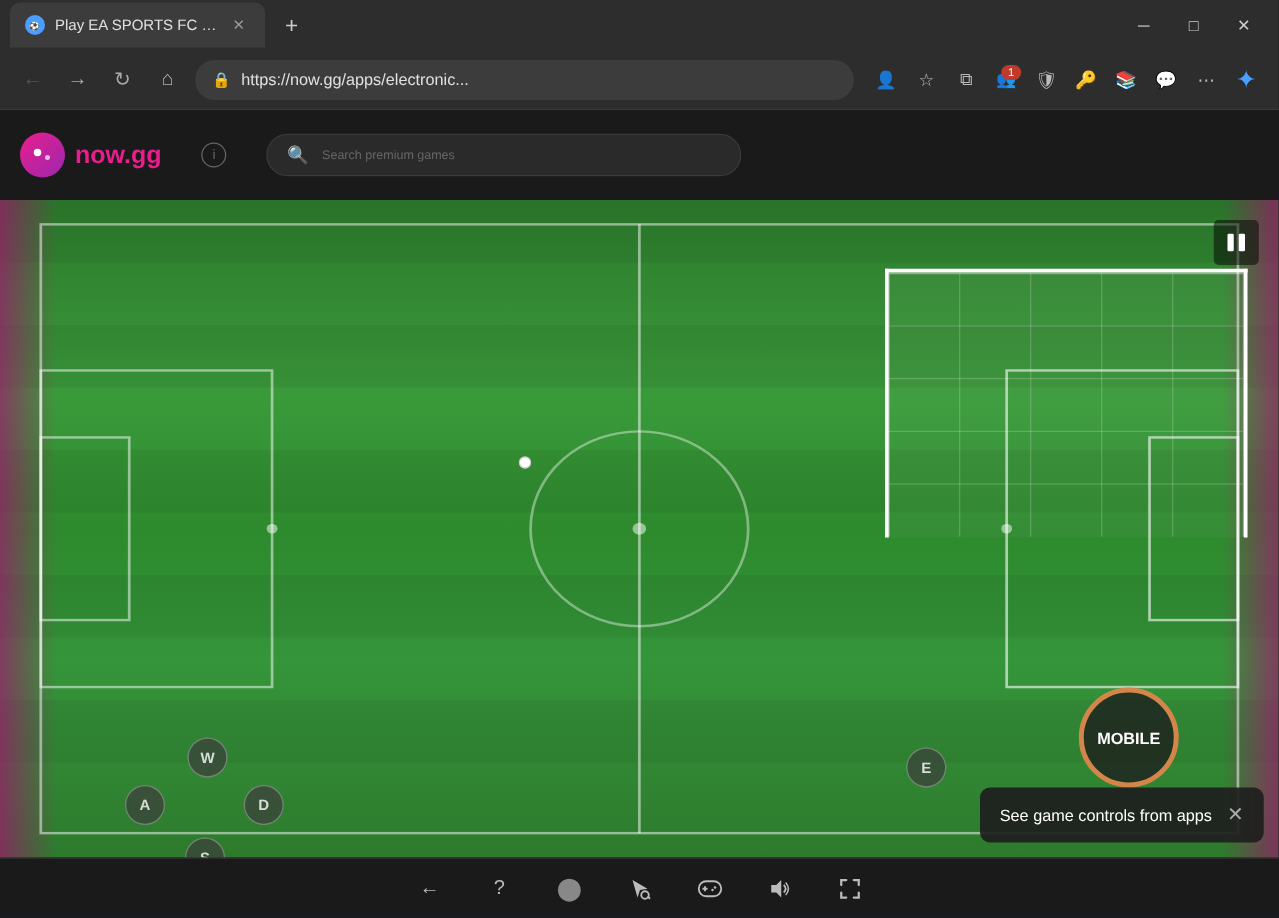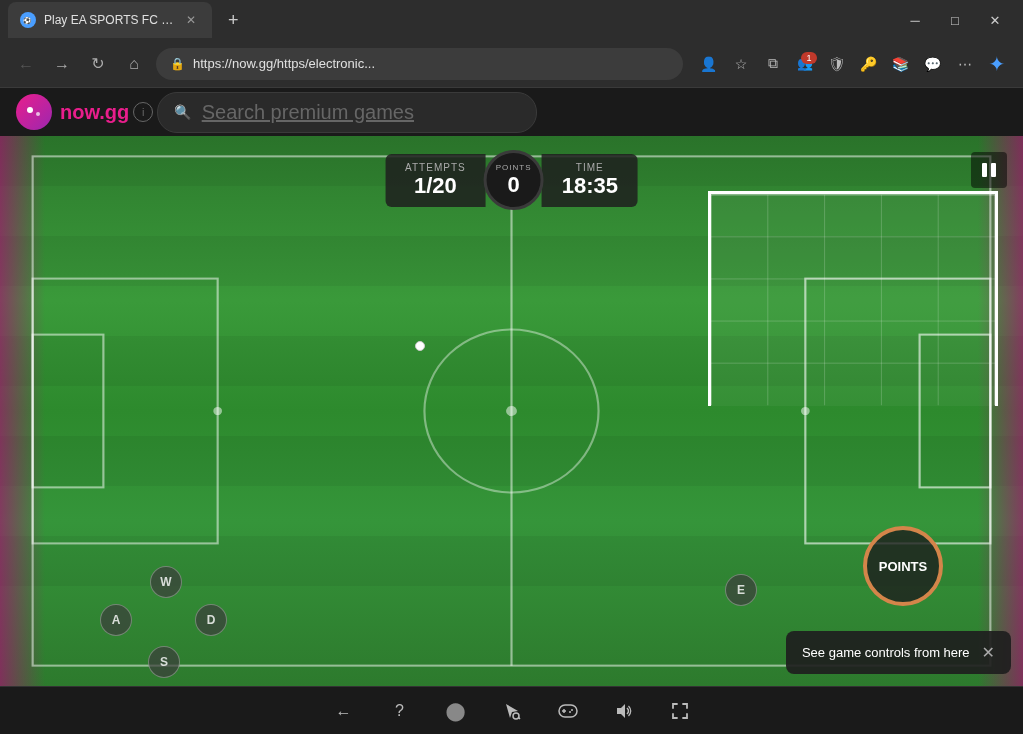--- a/index.html
+++ b/index.html
@@ -25,29 +25,29 @@
     .nav-btn.disabled { color: #555; cursor: default; }
     .address-input { flex: 1; background: #3c3c3c; border-radius: 20px; padding: 6px 14px; color: #e0e0e0; font-size: 13px; display: flex; align-items: center; gap: 8px; height: 32px; }
     .address-input .lock-icon { color: #aaa; font-size: 12px; }
     .address-text { color: #e0e0e0; font-size: 13px; }
     .toolbar-icons { display: flex; align-items: center; gap: 4px; margin-left: 4px; }
     .toolbar-icon { width: 28px; height: 28px; border-radius: 4px; display: flex; align-items: center; justify-content: center; color: #bbb; cursor: pointer; font-size: 14px; position: relative; }
     .badge { position: absolute; top: 2px; right: 2px; background: #c0392b; color: white; border-radius: 8px; font-size: 9px; padding: 1px 4px; min-width: 16px; text-align: center; }
     .copilot-icon { color: #4a9eff; font-size: 20px; }
 
     
-    .nowgg-header { height: 48px; background: #1a1a1a; display: flex; align-items: center; padding: 0 16px; gap: 4px; flex-shrink: 0; }
+    .nowgg-header { height: 72px; background: #1a1a1a; display: flex; align-items: center; padding: 0 16px; gap: 32px; flex-shrink: 0; }
     .nowgg-logo { display: flex; align-items: center; gap: 8px; }
     .logo-circle { width: 36px; height: 36px; border-radius: 50%; background: linear-gradient(135deg, #e91e8c, #9c27b0); display: flex; align-items: center; justify-content: center; color: white; font-size: 16px; font-weight: bold; }
     .logo-text { color: white; font-size: 20px; font-weight: bold; }
     .logo-text span { color: #e91e8c; }
     .info-icon { width: 20px; height: 20px; border-radius: 50%; border: 1.5px solid #666; display: flex; align-items: center; justify-content: center; color: #666; font-size: 11px; cursor: pointer; }
     .search-bar { flex: 1; max-width: 380px; background: #2a2a2a; border-radius: 20px; padding: 8px 16px; display: flex; align-items: center; gap: 10px; border: 1px solid #3a3a3a; }
     .search-icon { color: #666; font-size: 14px; }
-    .search-placeholder { color: #666; font-size: 20px; text-decoration: underline; }
+    .search-placeholder { color: #666; font-size: 10px; }
 
     
     .game-viewport { flex: 1; position: relative; overflow: hidden; }
 
     
     .pitch { width: 100%; height: 100%; background: linear-gradient(180deg, #2d7a2d 0%, #3a9a3a 30%, #2d8a2d 50%, #35953a 70%, #2d7a2d 100%); position: relative; overflow: hidden; }
 
     
     .hud { position: absolute; top: 0; left: 0; width: 100%; height: 100%; pointer-events: none; }
     .score-panel { position: absolute; top: 14px; left: 50%; transform: translateX(-50%); display: flex; align-items: center; gap: 0; }
@@ -133,21 +133,21 @@
     </div>
   </div>
 
   <div class="address-bar">
     <div class="nav-btn disabled">←</div>
     <div class="nav-btn">→</div>
     <div class="nav-btn">↻</div>
     <div class="nav-btn">⌂</div>
     <div class="address-input">
       <span class="lock-icon">🔒</span>
-      <span class="address-text">https://now.gg/https/electronic...</span>
+      <span class="address-text">https://now.gg/apps/electronic...</span>
     </div>
     <div class="toolbar-icons">
       <div class="toolbar-icon">👤</div>
       <div class="toolbar-icon">☆</div>
       <div class="toolbar-icon">⧉</div>
       <div class="toolbar-icon" style="position:relative;">
         <span style="font-size:13px;">👥</span>
         <span class="badge">1</span>
       </div>
       <div class="toolbar-icon">🛡</div>
@@ -225,59 +225,45 @@
 
           <line x1="0" y1="43" x2="290" y2="43" stroke="rgba(255,255,255,0.25)" stroke-width="0.8"></line>
           <line x1="0" y1="86" x2="290" y2="86" stroke="rgba(255,255,255,0.25)" stroke-width="0.8"></line>
           <line x1="0" y1="129" x2="290" y2="129" stroke="rgba(255,255,255,0.25)" stroke-width="0.8"></line>
           <line x1="0" y1="172" x2="290" y2="172" stroke="rgba(255,255,255,0.25)" stroke-width="0.8"></line>
         </svg>
       </div>
 
       <div class="hud">
 
-        <div class="score-panel">
-          <div class="attempts-box">
-            <div class="attempts-label">ATTEMPTS</div>
-            <div class="attempts-value">1/20</div>
-          </div>
-          <div class="points-circle">
-            <div class="points-label">POINTS</div>
-            <div class="points-value">0</div>
-          </div>
-          <div class="time-box">
-            <div class="time-label">TIME</div>
-            <div class="time-value">18:35</div>
-          </div>
-        </div>
 
         <div class="pause-btn">
           <div class="pause-icon">
             <div class="pause-bar"></div>
             <div class="pause-bar"></div>
           </div>
         </div>
 
       </div>
 
 
       <div class="ball"></div>
 
       <div class="key-btn key-w">W</div>
       <div class="key-btn key-a">A</div>
       <div class="key-btn key-s">S</div>
       <div class="key-btn key-d">D</div>
       <div class="key-btn key-e">E</div>
 
       <div class="shoot-btn">
-        <span class="shoot-label">POINTS</span>
+        <span class="shoot-label">MOBILE</span>
       </div>
 
       <div class="tooltip-bar">
-        <span>See game controls from here</span>
+        <span>See game controls from apps</span>
         <span class="tooltip-close">✕</span>
       </div>
 
     </div>
   </div>
 
   <div class="bottom-bar">
     <div class="bottom-btn">←</div>
     <div class="bottom-btn">?</div>
     <div class="bottom-btn" style="color:#888; font-size:18px;">⬤</div>

